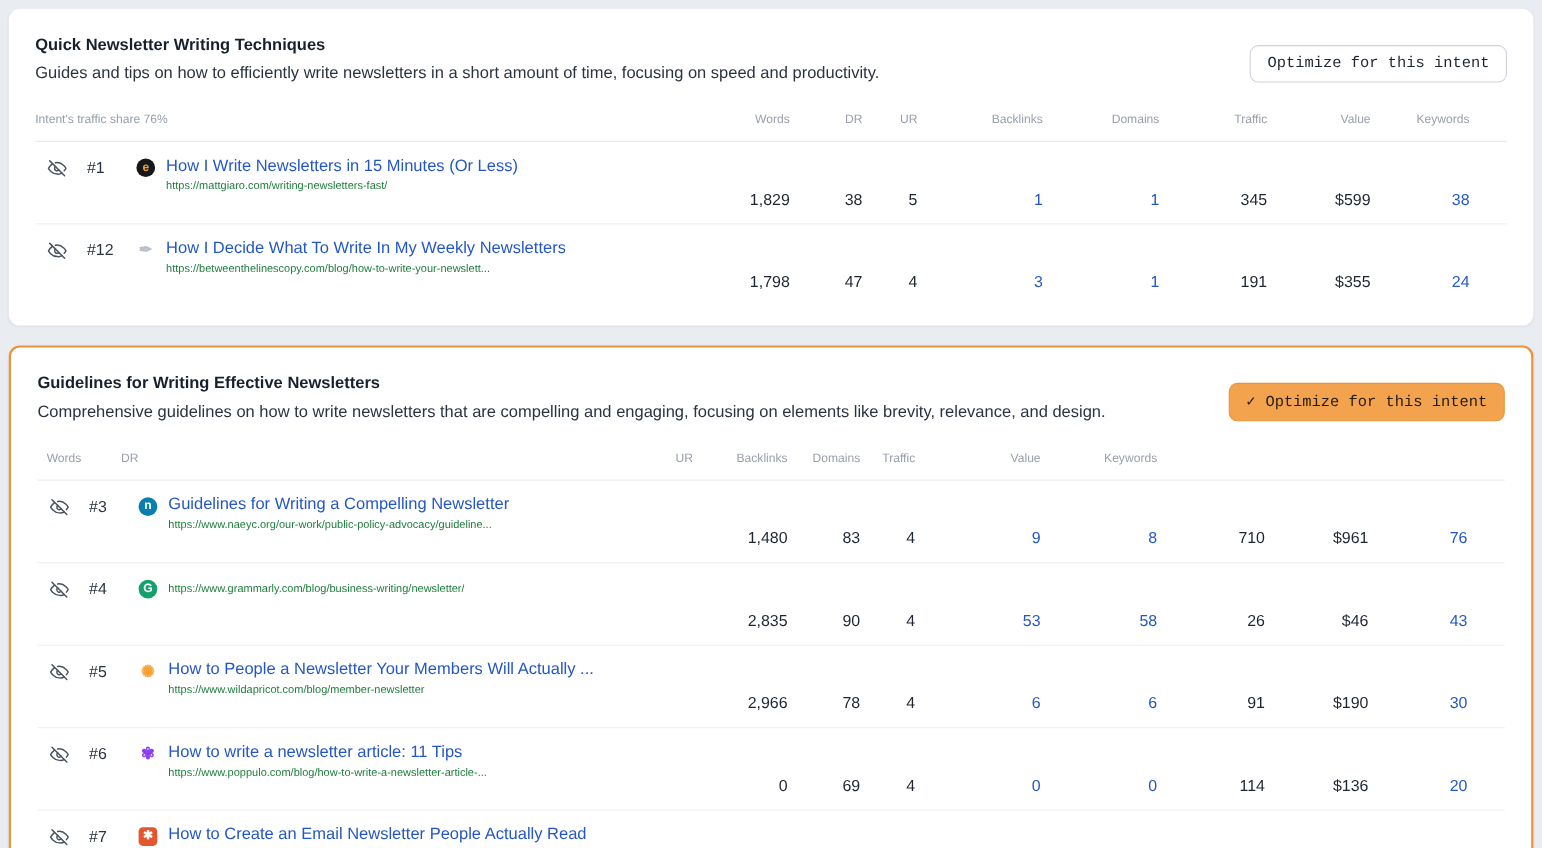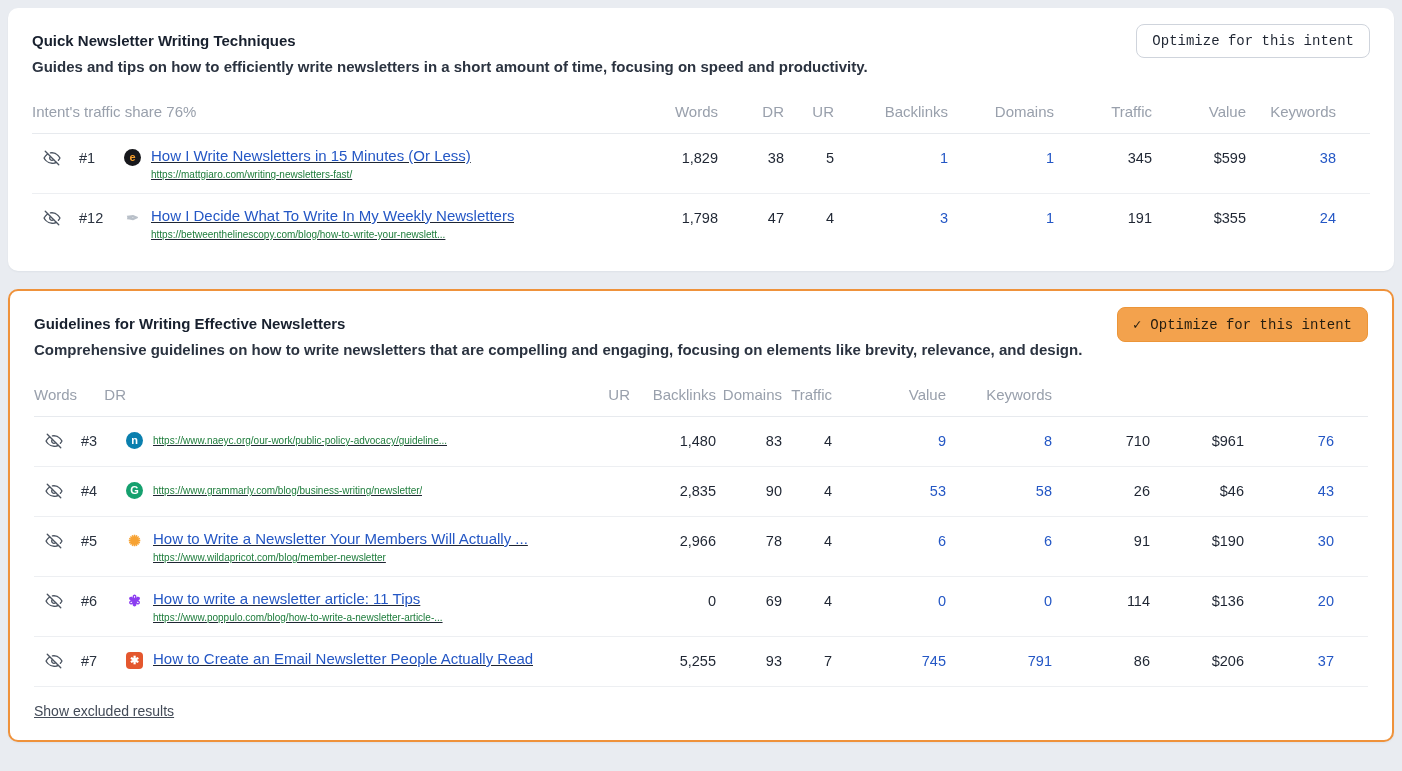--- a/index.html
+++ b/index.html
@@ -17,33 +17,32 @@
     padding: 16px 24px 18px 24px;
     box-shadow: 0 1px 2px rgba(20,30,50,.05);
   }
   .card.selected {
     border: 2px solid #ef923b;
     margin-bottom: 6px;
   }
   .card-top {
     display: flex;
     justify-content: space-between;
-    align-items: flex-start;
+    align-items: flex-end;
   }
   .card-title {
     font-size: 15px;
     font-weight: 700;
     color: #18202e;
     padding-top: 8px;
   }
   .card-desc {
     font-size: 15px;
     color: #2b3340;
     margin-top: 9px;
-    font-weight: bold;
   }
   .optimize-btn {
     border: 1px solid #cfd4dc;
     background: #fff;
     border-radius: 8px;
     padding: 8px 15px;
     font-size: 14px;
     font-family: Liberation Mono, monospace;
     color: #1f2633;
     cursor: pointer;
@@ -60,55 +59,55 @@
   .optimize-btn .check { font-weight: 700; font-size: 14px; }
 
   .tbl { margin-top: 22px; }
   .thead, .trow, .tfoot-row {
     display: grid;
     grid-template-columns: 40px 52px minmax(0,1fr) 86px 66px 50px 114px 106px 98px 94px 90px;
     padding-right: 34px;
   }
   .thead {
     color: #99a0ac;
-    font-size: 15px;
+    font-size: 11px;
     padding-top: 6px;
     padding-bottom: 13px;
     border-bottom: 1px solid #e7eaee;
     align-items: end;
   }
   .thead .share { grid-column: 1 / 4; }
   .cell.num { text-align: right; }
   .trow {
     padding-top: 13px;
     padding-bottom: 13px;
     font-size: 14.5px;
     align-items: start;
   }
   .trow:not(:first-child) { border-top: 1px solid #edeff2; }
-  .trow .cell.num { padding-top: 3px; color: #1f2633; }
+  .trow .cell.num { padding-top: 3px; color: #1f2633; margin-top: 29px; }
   .trow .cell.num.blue, a.blue { color: #2457c5; cursor: pointer; }
   .cell.eye { padding-top: 2px; text-align: center; cursor: pointer; }
   .cell.eye svg { display: inline-block; }
   .cell.rank { padding-top: 3px; padding-left: 7px; color: #2b3340; }
   .titlecell { display: flex; align-items: flex-start; min-width: 0; padding-right: 16px; }
   .favicon {
     width: 17px; height: 17px;
     border-radius: 50%;
     display: inline-flex;
     align-items: center;
     justify-content: center;
     font-size: 11px;
     font-weight: 700;
     margin-right: 10px;
     margin-top: 2px;
     flex: none;
     line-height: 1;
   }
-  .texts { display: flex; flex-direction: column; min-width: 0; text-decoration: underline; }
+  .texts { display: flex; flex-direction: column; min-width: 0; }
   a.result-title {
     color: #2457c5;
     font-size: 15px;
     text-decoration: none;
     cursor: pointer;
     white-space: nowrap; overflow: hidden; text-overflow: ellipsis;
   }
   a.result-url {
     color: #1e7d3c;
     font-size: 10px;
@@ -237,20 +236,21 @@
         <path d="M17.94 17.94A10.07 10.07 0 0 1 12 19c-7 0-10.6-7-10.6-7a17.6 17.6 0 0 1 4.66-5.44"></path>
         <path d="M9.9 5.24A9.12 9.12 0 0 1 12 5c7 0 10.6 7 10.6 7a17.7 17.7 0 0 1-2.1 3.06"></path>
         <path d="M14.12 14.12a3 3 0 1 1-4.24-4.24"></path>
         <line x1="3" y1="3" x2="21" y2="21"></line>
       </svg>
     </div>
     <div class="cell rank">#3</div>
     <div class="cell titlecell">
       <span class="favicon" style="background: rgb(10, 127, 174); color: rgb(255, 255, 255);">n</span>
       <span class="texts">
+        <a class="result-title">Guidelines for Writing a Compelling Newsletter</a>
         <a class="result-url">https://www.naeyc.org/our-work/public-policy-advocacy/guideline...</a>
       </span>
     </div>
     <div class="cell num">1,480</div>
     <div class="cell num">83</div>
     <div class="cell num">4</div>
     <div class="cell num blue">9</div>
     <div class="cell num blue">8</div>
     <div class="cell num">710</div>
     <div class="cell num">$961</div>
@@ -287,21 +287,21 @@
         <path d="M17.94 17.94A10.07 10.07 0 0 1 12 19c-7 0-10.6-7-10.6-7a17.6 17.6 0 0 1 4.66-5.44"></path>
         <path d="M9.9 5.24A9.12 9.12 0 0 1 12 5c7 0 10.6 7 10.6 7a17.7 17.7 0 0 1-2.1 3.06"></path>
         <path d="M14.12 14.12a3 3 0 1 1-4.24-4.24"></path>
         <line x1="3" y1="3" x2="21" y2="21"></line>
       </svg>
     </div>
     <div class="cell rank">#5</div>
     <div class="cell titlecell">
       <span class="favicon" style="background: transparent; color: rgb(247, 162, 50); font-size: 15px;">✺</span>
       <span class="texts">
-        <a class="result-title">How to Write a Newsletter Your Members Will Actually ...</a>
+        <a class="result-title">How to People a Newsletter Your Members Will Actually ...</a>
         <a class="result-url">https://www.wildapricot.com/blog/member-newsletter</a>
       </span>
     </div>
     <div class="cell num">2,966</div>
     <div class="cell num">78</div>
     <div class="cell num">4</div>
     <div class="cell num blue">6</div>
     <div class="cell num blue">6</div>
     <div class="cell num">91</div>
     <div class="cell num">$190</div>

